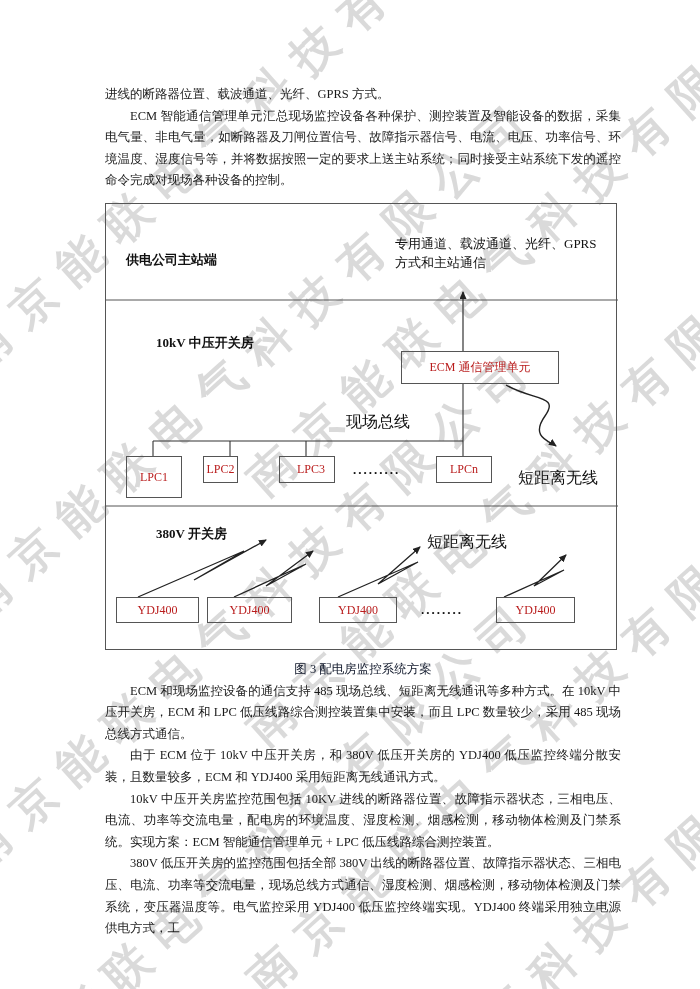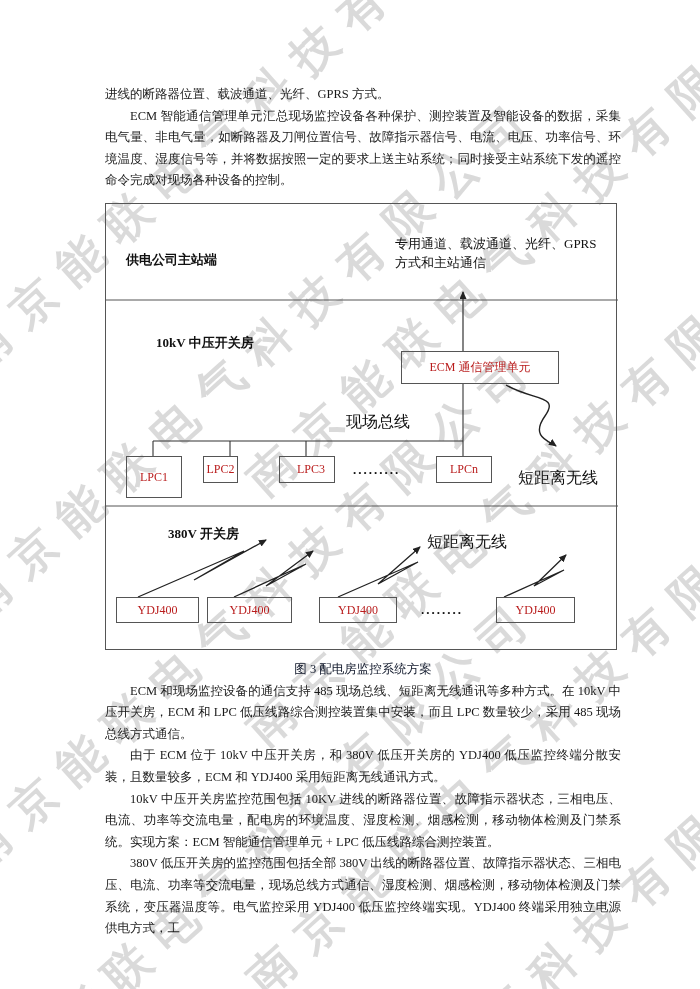--- a/index.html
+++ b/index.html
@@ -101,21 +101,21 @@
     <div class="dl bold" style="left:50px; top:132px;">10kV 中压开关房</div>
     <div class="box" style="left:295px; top:147px; width:158px; height:33px;">ECM 通信管理单元</div>
     <div class="dl small" style="left:240px; top:210px;">现场总线</div>
     <div class="box" style="left:20px;  top:252px; width:56px; height:42px;">LPC1</div>
     <div class="box" style="left:97px;  top:252px; width:35px; height:27px;">LPC2</div>
     <div class="box" style="left:173px; top:252px; width:56px; height:27px;padding-left:8px;">LPC3</div>
     <div class="dots" style="left:247px; top:259px;">.........</div>
     <div class="box" style="left:330px; top:252px; width:56px; height:27px;">LPCn</div>
     <div class="dl small" style="left:412px; top:266px;">短距离无线</div>
 
-    <div class="dl bold" style="left:62px; top:323px;">380V 开关房</div>
+    <div class="dl bold" style="left:50px; top:323px;">380V 开关房</div>
     <div class="dl small" style="left:321px; top:330px;">短距离无线</div>
     <div class="box" style="left:10px;  top:393px; width:83px; height:26px;">YDJ400</div>
     <div class="box" style="left:101px; top:393px; width:85px; height:26px;">YDJ400</div>
     <div class="box" style="left:213px; top:393px; width:78px; height:26px;">YDJ400</div>
     <div class="dots" style="left:315px; top:399px;">........</div>
     <div class="box" style="left:390px; top:393px; width:79px; height:26px;">YDJ400</div>
   </div>
 
   <div class="caption">图 3  配电房监控系统方案</div>
 

